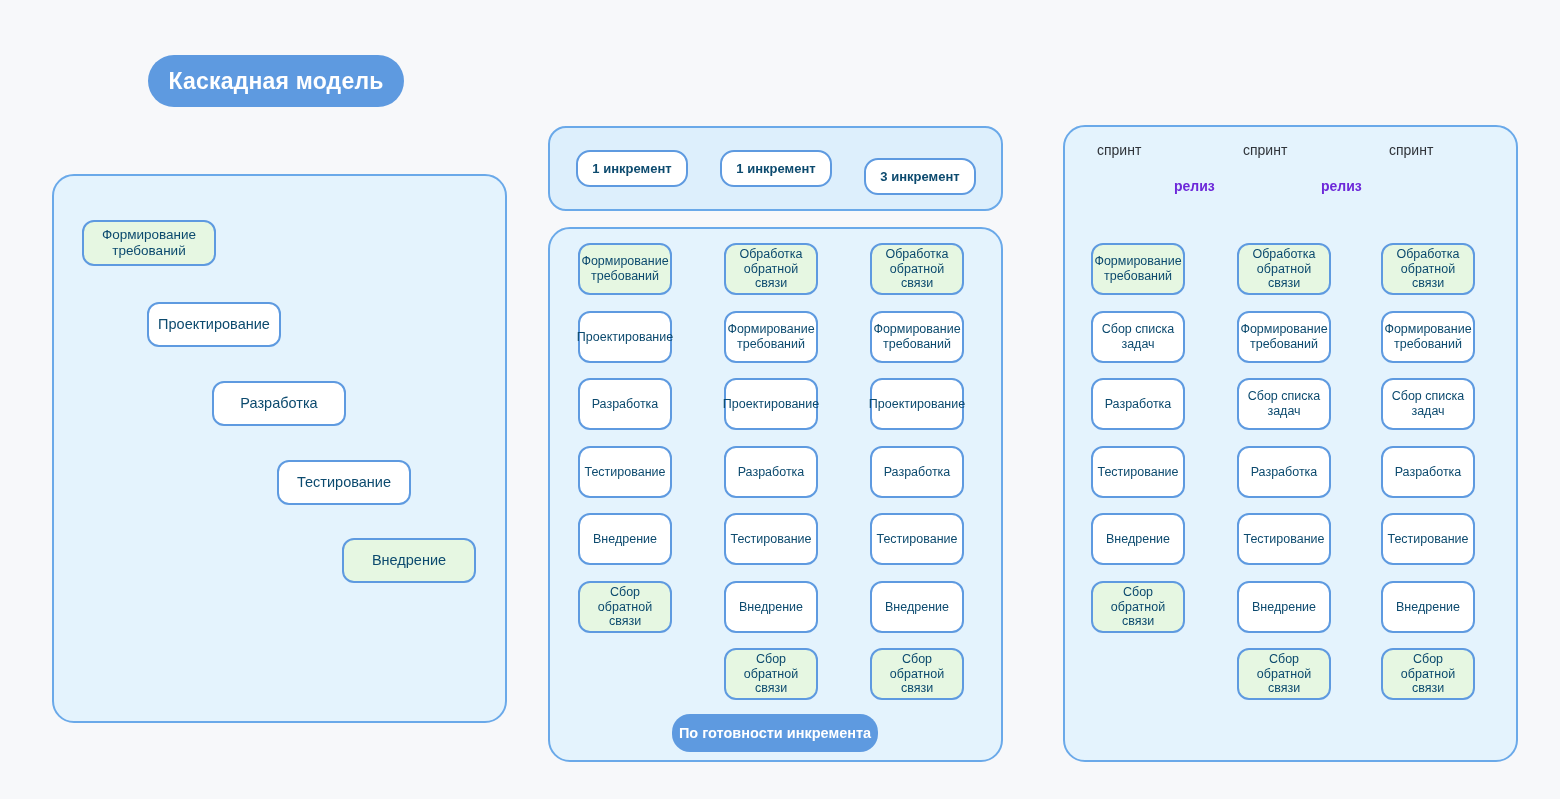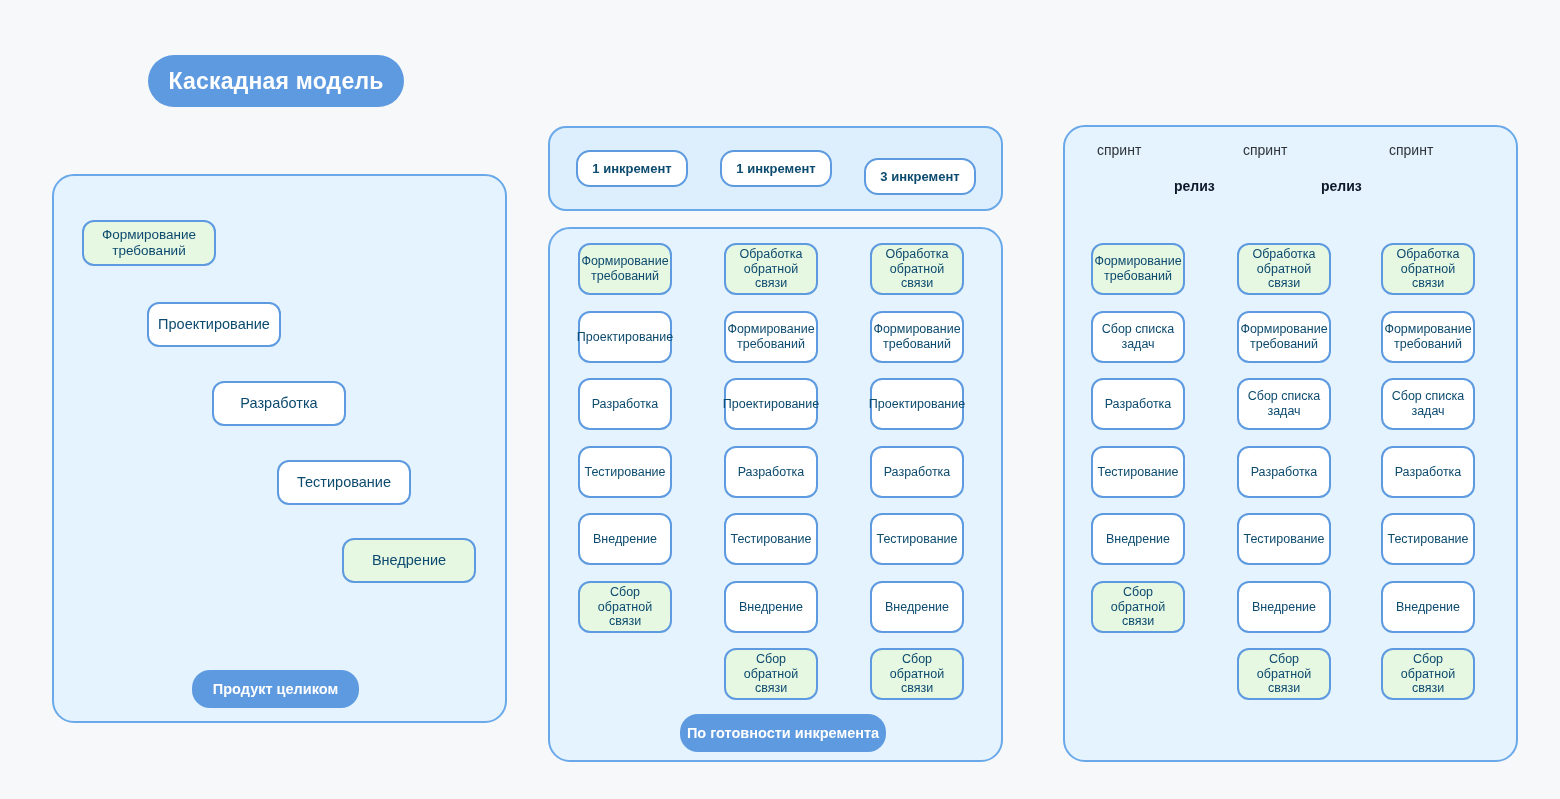--- a/index.html
+++ b/index.html
@@ -73,21 +73,21 @@
     height:38px;
   }
 
   
   svg.arrows{position:absolute;left:0;top:0;width:1560px;height:799px;pointer-events:none;overflow:visible;}
 
   .tl-label{
     position:absolute;font-size:14px;color:#30343a;white-space:nowrap;
   }
   .tl-rel{
-    position:absolute;font-size:14px;color:#0f172a;font-weight:bold;white-space:nowrap;
+    position:absolute;font-size:14px;color:#6d28d9;font-weight:bold;white-space:nowrap;
   }
 </style>
 </head>
 <body>
 
 <div class="stage">
 
   <svg class="arrows" viewBox="0 0 1560 799">
     <defs>
       <marker id="ah" markerWidth="9" markerHeight="9" refX="5.2" refY="4.5" orient="auto">
@@ -188,21 +188,20 @@
   <div class="title-pill" style="left:148px;top:51px;width:256px;">Каскадная модель</div>
 
   <div class="panel" style="left:52px;top:170px;width:455px;height:549px;"></div>
 
   <div class="box green wide" style="left:82px;top:216px;width:134px;height:46px;font-size:13.5px;">Формирование требований</div>
   <div class="box wide" style="left:147px;top:298px;width:134px;height:45px;">Проектирование</div>
   <div class="box wide" style="left:212px;top:377px;width:134px;height:45px;">Разработка</div>
   <div class="box wide" style="left:277px;top:456px;width:134px;height:45px;">Тестирование</div>
   <div class="box green wide" style="left:342px;top:534px;width:134px;height:45px;">Внедрение</div>
 
-  <div class="foot-pill" style="left:192px;top:666px;width:167px;">Продукт целиком</div>
 
 
   <div class="subpanel" style="left:548px;top:122px;width:455px;height:85px;"></div>
 
   <div class="box inc" style="left:576px;top:146px;width:112px;height:37px;">1 инкремент</div>
   <div class="box inc" style="left:720px;top:146px;width:112px;height:37px;">1 инкремент</div>
   <div class="box inc" style="left:864px;top:146px;width:112px;height:37px;margin-top:8px;">3 инкремент</div>
 
   <div class="panel" style="left:548px;top:223px;width:455px;height:535px;"></div>
 
@@ -222,21 +221,21 @@
   <div class="box green sm" style="left:724px;top:644px;width:94px;height:52px;">Сбор обратной связи</div>
 
   <div class="box green sm" style="left:870px;top:239px;width:94px;height:52px;">Обработка обратной связи</div>
   <div class="box sm" style="left:870px;top:307px;width:94px;height:52px;">Формирование требований</div>
   <div class="box sm" style="left:870px;top:374px;width:94px;height:52px;">Проектирование</div>
   <div class="box sm" style="left:870px;top:442px;width:94px;height:52px;">Разработка</div>
   <div class="box sm" style="left:870px;top:509px;width:94px;height:52px;">Тестирование</div>
   <div class="box sm" style="left:870px;top:577px;width:94px;height:52px;">Внедрение</div>
   <div class="box green sm" style="left:870px;top:644px;width:94px;height:52px;">Сбор обратной связи</div>
 
-  <div class="foot-pill" style="left:672px;top:710px;width:206px;margin-left:8px;">По готовности инкремента</div>
+  <div class="foot-pill" style="left:672px;top:710px;width:206px;">По готовности инкремента</div>
 
 
   <div class="panel" style="left:1063px;top:121px;width:455px;height:637px;"></div>
 
   <div class="tl-label" style="left:1097px;top:138px;">спринт</div>
   <div class="tl-label" style="left:1243px;top:138px;">спринт</div>
   <div class="tl-label" style="left:1389px;top:138px;">спринт</div>
   <div class="tl-rel" style="left:1174px;top:174px;">релиз</div>
   <div class="tl-rel" style="left:1321px;top:174px;">релиз</div>
 

